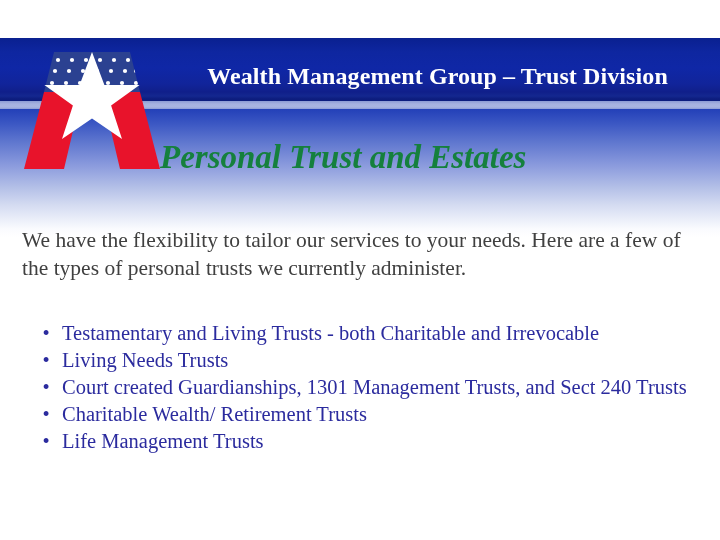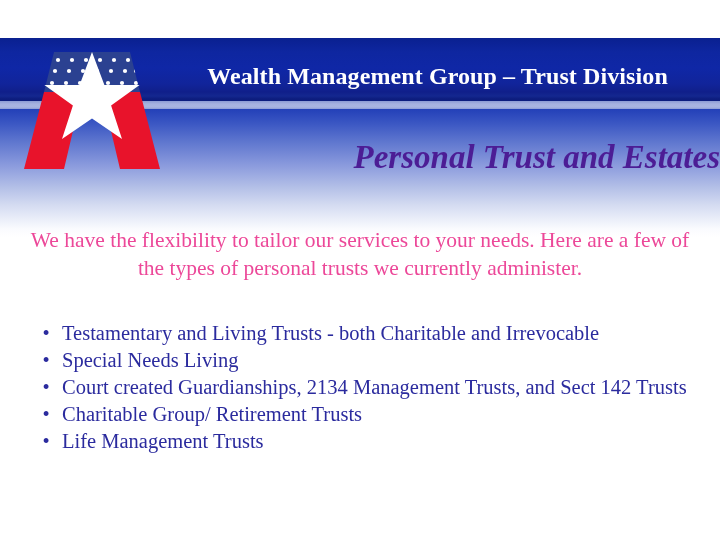--- a/index.html
+++ b/index.html
@@ -109,39 +109,38 @@
     height: 131px;
   }
   .logo svg { display: block; }
 
   
   .slide-title {
     position: absolute;
     left: 160px;
     top: 98px;
     width: 560px;
-    text-align: right;
+    text-align: left;
     font-size: 33px;
     font-style: italic;
     font-weight: bold;
-    color: #4c1d95;
+    color: #15803d;
     line-height: 42px;
     white-space: nowrap;
   }
 
   
   .lead {
     position: absolute;
     left: 22px;
     top: 188px;
     width: 676px;
-    text-align: center;
     font-size: 21.5px;
     line-height: 28px;
-    color: #ec4899;
+    color: #404040;
   }
 
   .bullets {
     position: absolute;
     left: 22px;
     top: 282px;
     width: 680px;
     list-style: none;
     margin: 0;
     padding: 0;
@@ -224,29 +223,29 @@
 
   <div class="lead">We have the flexibility to tailor our services to your needs. Here are a few of the types of personal trusts we currently administer.</div>
 
   <ul class="bullets">
     <li>
       <span class="bullet-dot">•</span>
       <span class="bullet-text">Testamentary and Living Trusts - both Charitable and Irrevocable</span>
     </li>
     <li>
       <span class="bullet-dot">•</span>
-      <span class="bullet-text">Special Needs Living</span>
-    </li>
-    <li>
-      <span class="bullet-dot">•</span>
-      <span class="bullet-text">Court created Guardianships, 2134 Management Trusts, and Sect 142 Trusts</span>
-    </li>
-    <li>
-      <span class="bullet-dot">•</span>
-      <span class="bullet-text">Charitable Group/ Retirement Trusts</span>
+      <span class="bullet-text">Living Needs Trusts</span>
+    </li>
+    <li>
+      <span class="bullet-dot">•</span>
+      <span class="bullet-text">Court created Guardianships, 1301 Management Trusts, and Sect 240 Trusts</span>
+    </li>
+    <li>
+      <span class="bullet-dot">•</span>
+      <span class="bullet-text">Charitable Wealth/ Retirement Trusts</span>
     </li>
     <li>
       <span class="bullet-dot">•</span>
       <span class="bullet-text">Life Management Trusts</span>
     </li>
   </ul>
 
 </div>
 
 </body></html>

